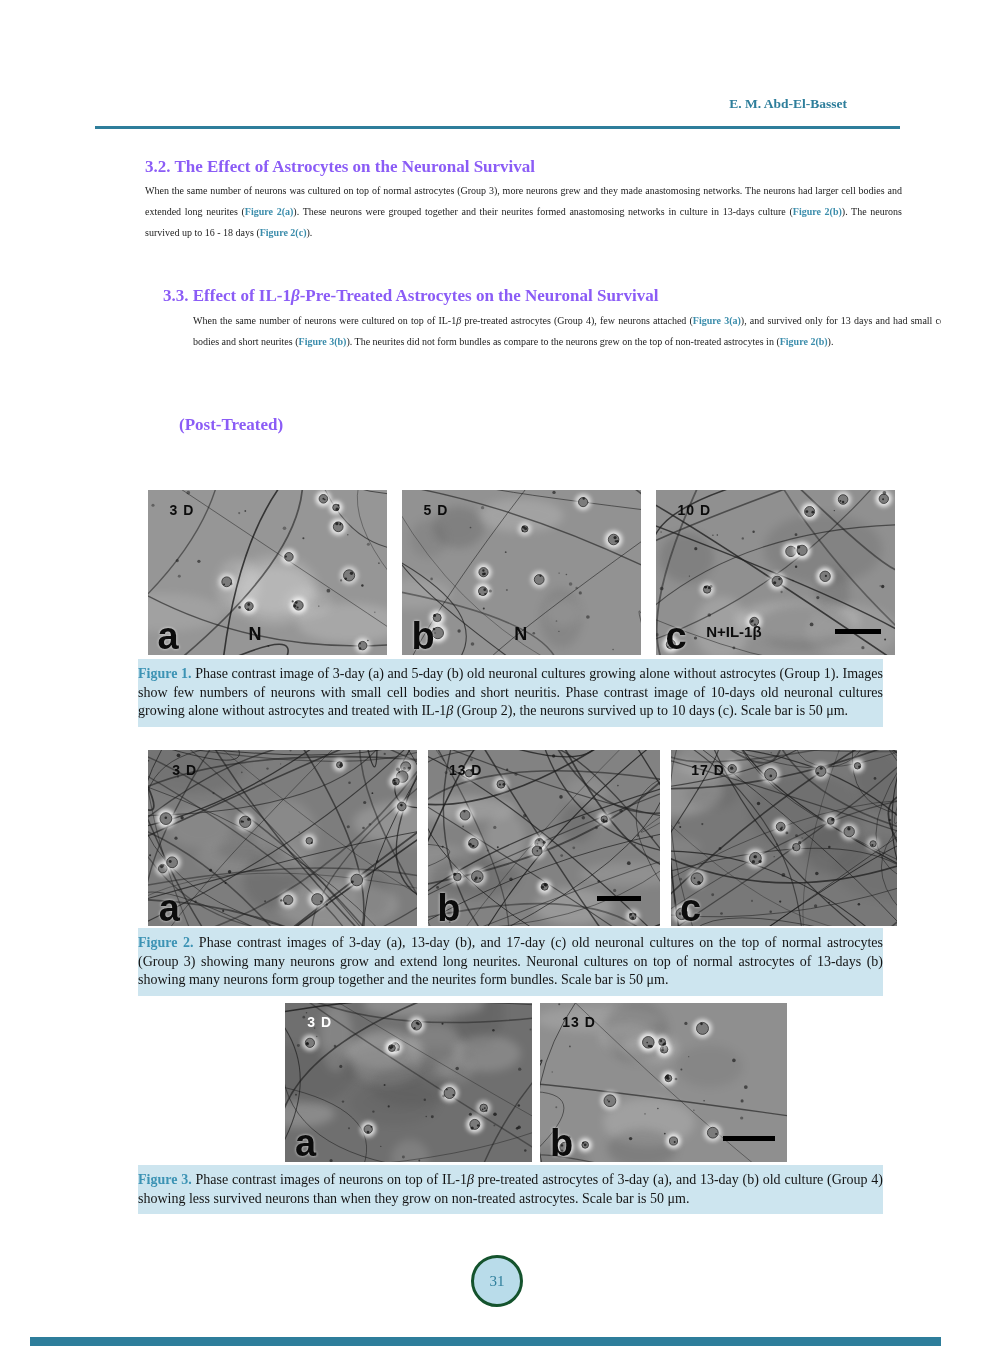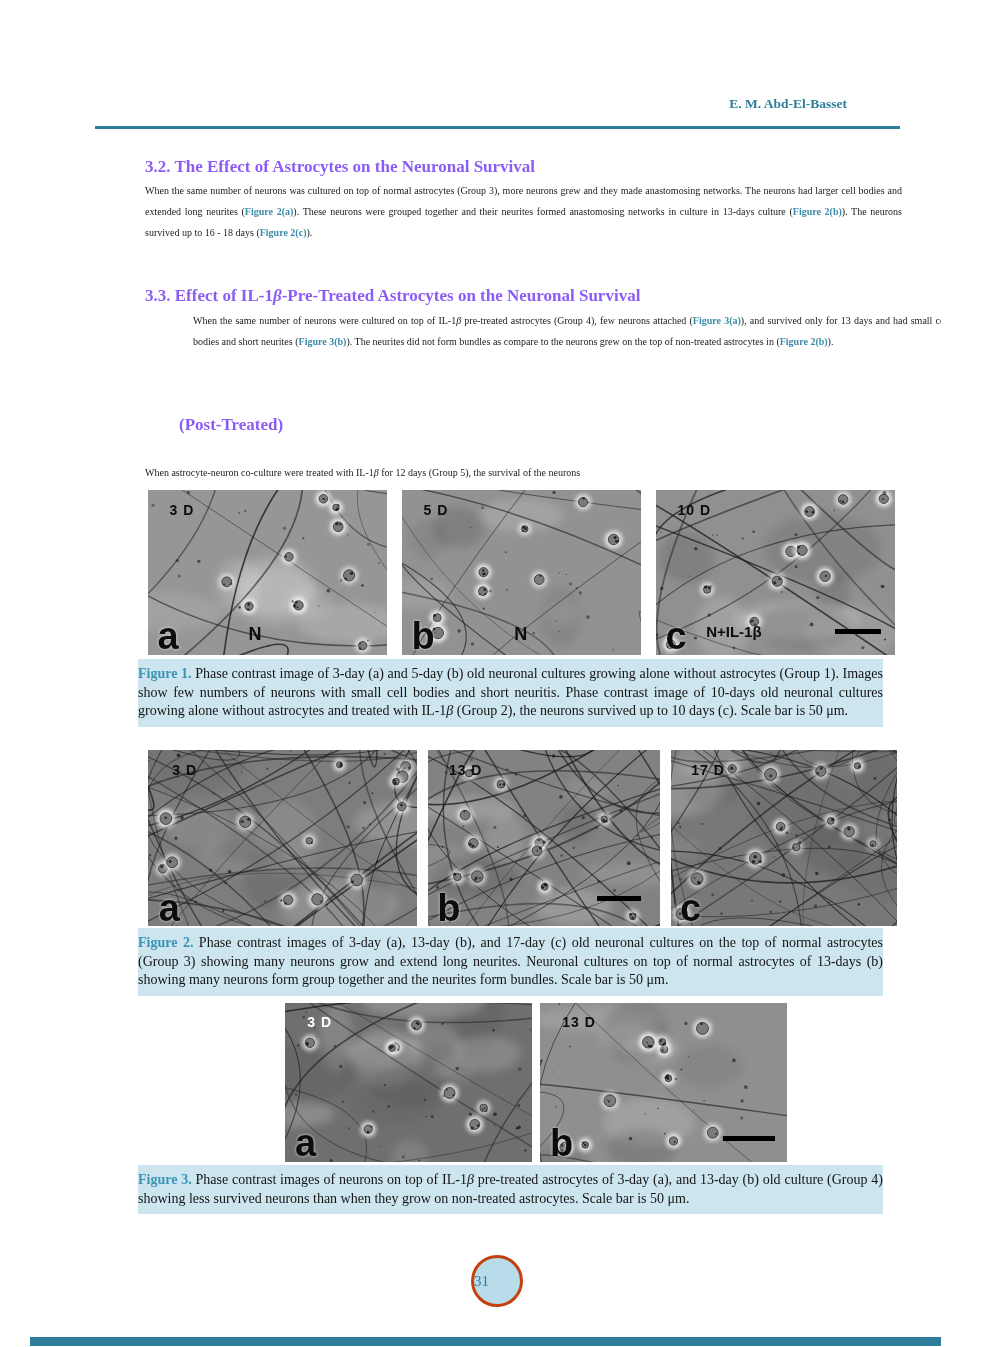--- a/index.html
+++ b/index.html
@@ -3,21 +3,21 @@
 <meta charset="utf-8">
 <style>
   html,body{margin:0;padding:0;background:#ffffff;}
   .page{position:relative;width:941px;height:1347px;background:#ffffff;overflow:hidden;
         font-family:"Liberation Serif", serif;color:#1a1a1a;}
   .author{position:absolute;top:96px;right:94px;font-size:13.5px;font-weight:bold;color:#2e7e9b;}
   .rule{position:absolute;left:95px;top:126px;width:805px;height:3px;background:#2e7e9b;}
   .heading{position:absolute;left:145px;width:757px;font-size:17px;font-weight:bold;
            color:#8b5cf6;line-height:21px;}
   .h32{top:142px;}
-  .h33{top:271px;}
+  .h33{top:271px;margin-left:18px;}
   .h34{top:400px;}
   .h34-line2{display:block;padding-left:34px;}
   .para{position:absolute;left:145px;width:757px;font-size:10px;line-height:21px;
         text-align:justify;}
   .p1{top:170px;}
   .p2{top:300px;margin-left:48px;}
   .p3{top:452px;}
   .seg-link{color:#3a8cab;font-weight:bold;}
   .seg-italic{font-style:italic;}
   .seg-figlabel{color:#3c93b4;font-weight:bold;}
@@ -43,40 +43,39 @@
   .scalebar{position:absolute;height:5px;background:#000;}
   .sb-fig1{right:6%;bottom:13%;width:46px;}
   .sb-fig2{right:8%;bottom:14%;width:44px;}
   .sb-fig3{right:5%;bottom:13%;width:52px;}
   .caption-box{position:absolute;left:138px;width:745px;background:#cde5ef;
                padding:6px 0;font-size:14px;line-height:18.5px;text-align:justify;color:#141414;}
   .cap1{top:659px;}
   .cap2{top:928px;}
   .cap3{top:1165px;}
   .page-circle{position:absolute;left:471px;top:1255px;width:46px;height:46px;border-radius:50%;
-               background:#b9dcea;border:3px solid #c2410c;display:flex;align-items:center;
-               font-size:15px;color:#2e7e9b;}
+               background:#b9dcea;border:3px solid #14532d;display:flex;align-items:center;
+               justify-content:center;font-size:15px;color:#2e7e9b;}
   .footer-bar{position:absolute;left:30px;top:1337px;width:932px;height:9px;background:#2e7e9b;}
 </style>
 </head>
 <body>
 
 <div class="page">
 
   <div class="author">E. M. Abd-El-Basset</div>
   <div class="rule"></div>
 
   <h2 class="heading h32">3.2. The Effect of Astrocytes on the Neuronal Survival</h2>
   <p class="para p1"><span>When the same number of neurons was cultured on top of normal astrocytes (Group 3), more neurons grew and they made anastomosing networks. The neurons had larger cell bodies and extended long neurites (</span><span class="seg-link">Figure 2(a)</span><span>). These neurons were grouped together and their neurites formed anastomosing networks in culture in 13-days culture (</span><span class="seg-link">Figure 2(b)</span><span>). The neurons survived up to 16 - 18 days (</span><span class="seg-link">Figure 2(c)</span><span>).</span></p>
 
   <h2 class="heading h33"><span>3.3. Effect of IL-1</span><span class="seg-italic">β</span><span>-Pre-Treated Astrocytes on the Neuronal Survival</span></h2>
   <p class="para p2"><span>When the same number of neurons were cultured on top of IL-1</span><span class="seg-italic">β</span><span> pre-treated astrocytes (Group 4), few neurons attached (</span><span class="seg-link">Figure 3(a)</span><span>), and survived only for 13 days and had small cell bodies and short neurites (</span><span class="seg-link">Figure 3(b)</span><span>). The neurites did not form bundles as compare to the neurons grew on the top of non-treated astrocytes in (</span><span class="seg-link">Figure 2(b)</span><span>).</span></p>
 
   <h2 class="heading h34"><span class="h34-line2">(Post-Treated)</span></h2>
-  <p class="para p3"><span>When astrocyte-neuron co-culture were treated with IL-1</span><span class="seg-italic">β</span><span> for 12 days (Group 5), the survival of the neurons</span></p>
 
   <div class="fig-row fig1-row">
     <div class="micro-panel">
       <svg class="micro-svg" viewBox="0 0 239 165">
           <defs>
             <filter id="bl11" x="-60%" y="-60%" width="220%" height="220%">
               <feGaussianBlur stdDeviation="4"></feGaussianBlur>
             </filter>
             <filter id="bl11h" x="-80%" y="-80%" width="260%" height="260%">
               <feGaussianBlur stdDeviation="2.2"></feGaussianBlur>

